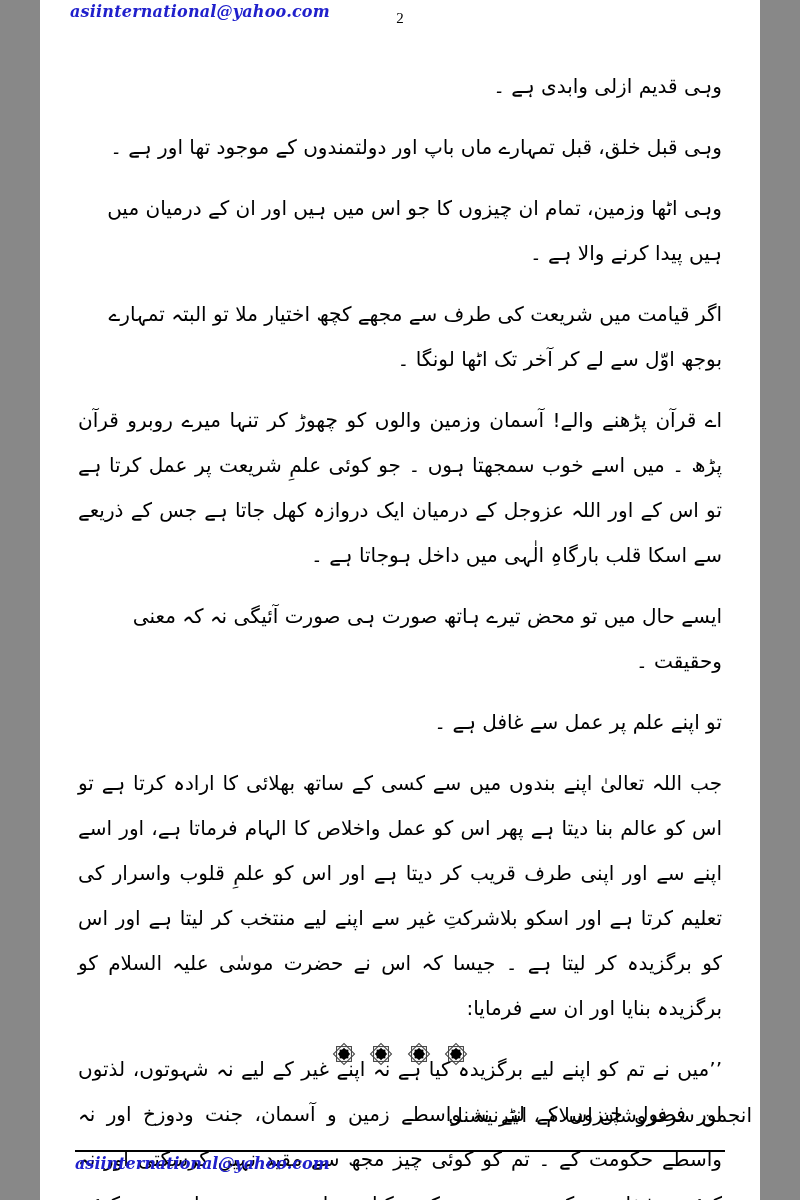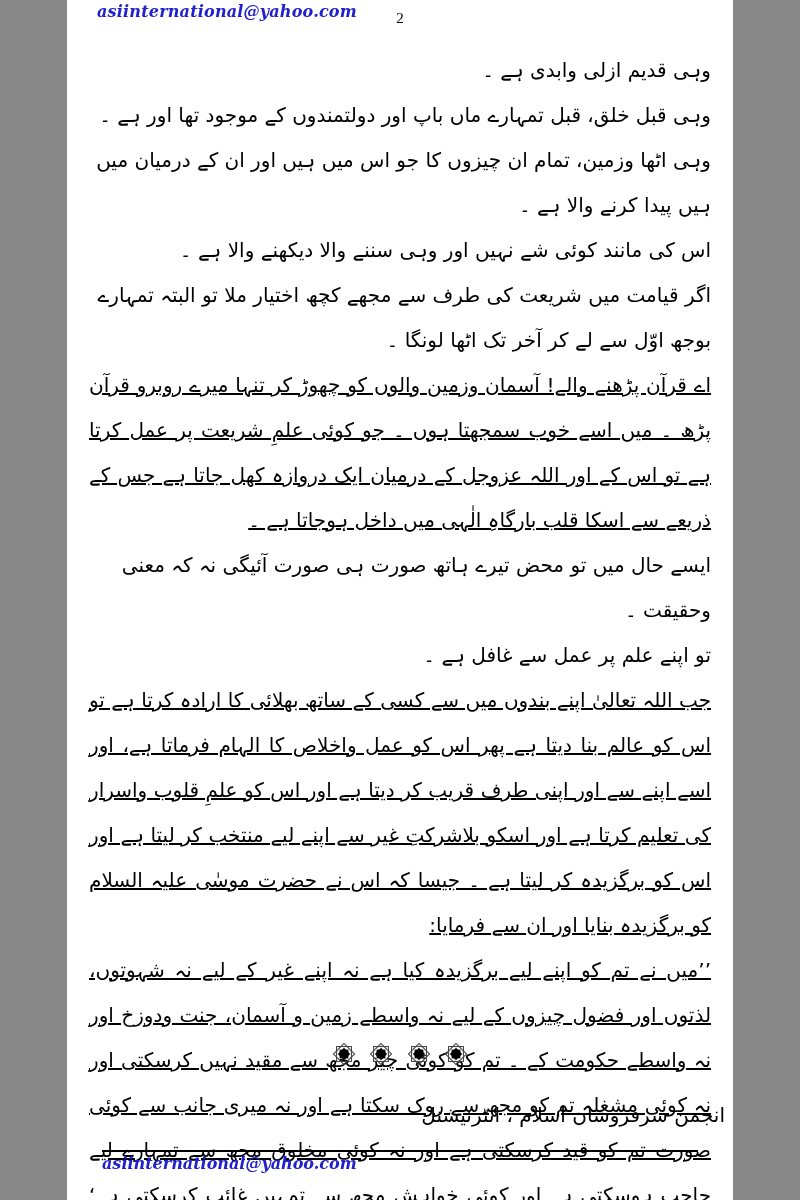--- a/index.html
+++ b/index.html
@@ -1,19 +1,19 @@
 <!DOCTYPE html>
 <html lang="ur"><head>
 <meta charset="utf-8">
 <style>
   html,body{margin:0;padding:0;}
   body{background:#888;}
   .page{
     position:relative;
-    width:666px;height:1200px;
+    width:720px;height:1200px;
     margin:0 auto;
     background:#ffffff;
     color:#000;
     font-family:"DejaVu Sans",sans-serif;
     overflow:hidden;
   }
   
   .hdr{position:absolute;top:0;left:0;right:0;height:46px;}
   .hdr .email{
     position:absolute;left:30px;top:2px;
@@ -24,23 +24,23 @@
   .hdr .pagenum{
     position:absolute;left:0;right:0;top:10px;text-align:center;
     font-family:"Liberation Serif",serif;font-size:15px;color:#000;
   }
   
   .content{
     position:absolute;top:48px;left:22px;right:22px;
     direction:rtl;
     font-size:20px;line-height:45px;
   }
-  .content p{margin:0;padding:0;}
+  .content p{margin:16px;padding:0;}
   .p-right{text-align:right;}
-  .p-justify{text-align:justify;text-decoration:underline;}
+  .p-justify{text-align:justify;}
   
   .ornaments{
     position:absolute;left:0;right:0;top:1040px;
     text-align:center;
   }
   .ornaments .star{display:inline-block;margin:0 2px;vertical-align:middle;}
   
   .orgname{
     position:absolute;left:0;right:8px;top:1103px;
     text-align:right;direction:rtl;
@@ -69,21 +69,20 @@
 
   <div class="hdr">
     <a href="#" class="email blue-link">asiinternational@yahoo.com</a>
     <div class="pagenum">2</div>
   </div>
 
   <div class="content">
     <p class="p-right">وہی قدیم ازلی وابدی ہے ۔</p>
     <p class="p-right">وہی قبل خلق، قبل تمہارے ماں باپ اور دولتمندوں کے موجود تھا اور ہے ۔</p>
     <p class="p-right">وہی اٹھا وزمین، تمام ان چیزوں کا جو اس میں ہیں اور ان کے درمیان میں ہیں پیدا کرنے والا ہے ۔</p>
-    <p class="p-right">اس کی مانند کوئی شے نہیں اور وہی سننے والا دیکھنے والا ہے ۔</p>
     <p class="p-right">اگر قیامت میں شریعت کی طرف سے مجھے کچھ اختیار ملا تو البتہ تمہارے بوجھ اوّل سے لے کر آخر تک اٹھا لونگا ۔</p>
     <p class="p-justify">اے قرآن پڑھنے والے! آسمان وزمین والوں کو چھوڑ کر تنہا میرے روبرو قرآن پڑھ ۔ میں اسے خوب سمجھتا ہوں ۔ جو کوئی علمِ شریعت پر عمل کرتا ہے تو اس کے اور اللہ عزوجل کے درمیان ایک دروازہ کھل جاتا ہے جس کے ذریعے سے اسکا قلب بارگاہِ الٰہی میں داخل ہوجاتا ہے ۔</p>
     <p class="p-right">ایسے حال میں تو محض تیرے ہاتھ صورت ہی صورت آئیگی نہ کہ معنی وحقیقت ۔</p>
     <p class="p-right">تو اپنے علم پر عمل سے غافل ہے ۔</p>
     <p class="p-justify">جب اللہ تعالیٰ اپنے بندوں میں سے کسی کے ساتھ بھلائی کا ارادہ کرتا ہے تو اس کو عالم بنا دیتا ہے پھر اس کو عمل واخلاص کا الہام فرماتا ہے، اور اسے اپنے سے اور اپنی طرف قریب کر دیتا ہے اور اس کو علمِ قلوب واسرار کی تعلیم کرتا ہے اور اسکو بلاشرکتِ غیر سے اپنے لیے منتخب کر لیتا ہے اور اس کو برگزیدہ کر لیتا ہے ۔ جیسا کہ اس نے حضرت موسٰی علیہ السلام کو برگزیدہ بنایا اور ان سے فرمایا:</p>
     <p class="p-justify">’’میں نے تم کو اپنے لیے برگزیدہ کیا ہے نہ اپنے غیر کے لیے نہ شہوتوں، لذتوں اور فضول چیزوں کے لیے نہ واسطے زمین و آسمان، جنت ودوزخ اور نہ واسطے حکومت کے ۔ تم کو کوئی چیز مجھ سے مقید نہیں کرسکتی اور نہ کوئی مشغلہ تم کو مجھ سے روک سکتا ہے اور نہ میری جانب سے کوئی صورت تم کو قید کرسکتی ہے اور نہ کوئی مخلوق مجھ سے تمہارے لیے حاجب ہوسکتی ہے اور کوئی خواہش مجھ سے تمہیں غائب کرسکتی ہے‘ ۔</p>
 
   </div>
 
   <div class="ornaments">

